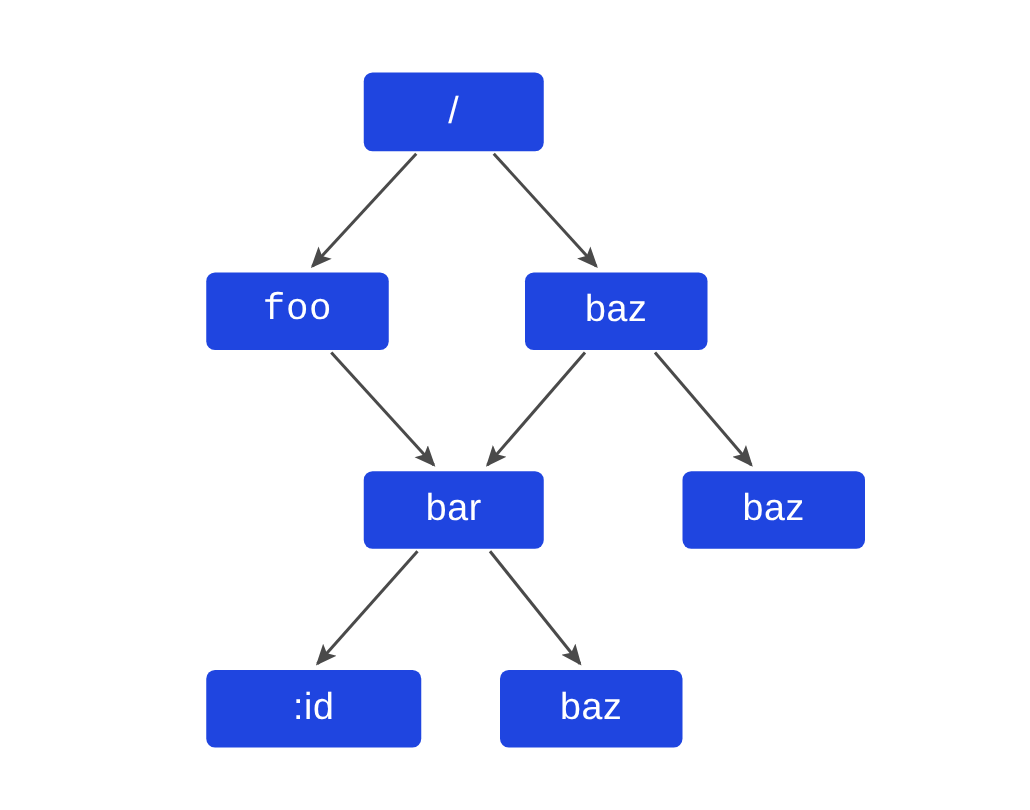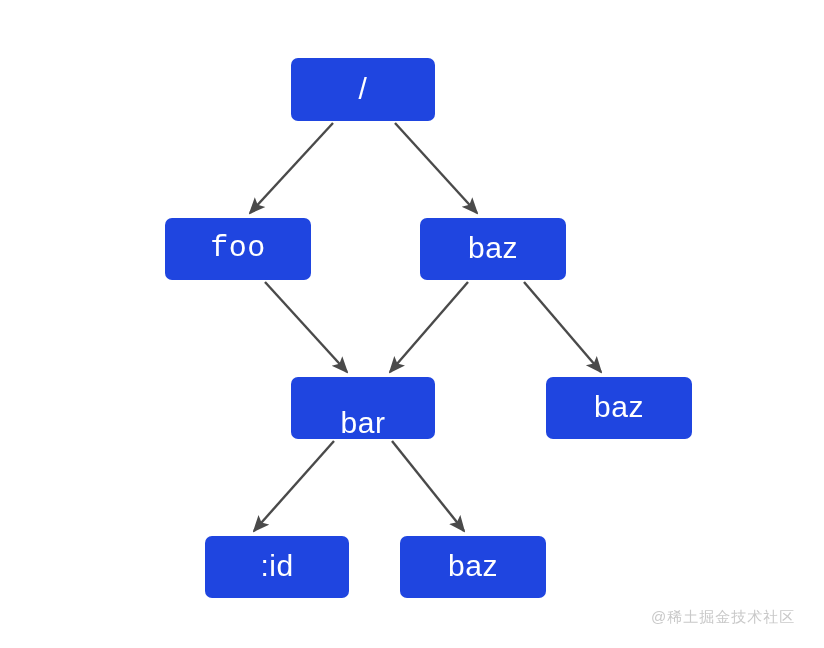--- a/index.html
+++ b/index.html
@@ -78,29 +78,28 @@
   <div id="nodes-layer">
       <div class="node" style="left: 291px; top: 58px; width: 144px; height: 63px; background: rgb(31, 69, 224); color: rgb(255, 255, 255);">
         <span class="node-label">/</span>
       </div>
       <div class="node" style="left: 165px; top: 218px; width: 146px; height: 62px; background: rgb(31, 69, 224); color: rgb(255, 255, 255); font-family: Liberation Mono, monospace;">
         <span class="node-label">foo</span>
       </div>
       <div class="node" style="left: 420px; top: 218px; width: 146px; height: 62px; background: rgb(31, 69, 224); color: rgb(255, 255, 255);">
         <span class="node-label">baz</span>
       </div>
-      <div class="node" style="left: 291px; top: 377px; width: 144px; height: 62px; background: rgb(31, 69, 224); color: rgb(255, 255, 255); align-items: flex-end;">
+      <div class="node" style="left: 291px; top: 377px; width: 144px; height: 62px; background: rgb(31, 69, 224); color: rgb(255, 255, 255);">
         <span class="node-label">bar</span>
       </div>
       <div class="node" style="left: 546px; top: 377px; width: 146px; height: 62px; background: rgb(31, 69, 224); color: rgb(255, 255, 255);">
         <span class="node-label">baz</span>
       </div>
-      <div class="node" style="left: 165px; top: 536px; width: 144px; height: 62px; background: rgb(31, 69, 224); color: rgb(255, 255, 255); margin-left: 40px;">
+      <div class="node" style="left: 165px; top: 536px; width: 172px; height: 62px; background: rgb(31, 69, 224); color: rgb(255, 255, 255);">
         <span class="node-label">:id</span>
       </div>
       <div class="node" style="left: 400px; top: 536px; width: 146px; height: 62px; background: rgb(31, 69, 224); color: rgb(255, 255, 255);">
         <span class="node-label">baz</span>
       </div>
     </div>
 
-  <div id="watermark" style="left: 651px; top: 608px; color: rgb(201, 201, 201);">@稀土掘金技术社区</div>
 
 </div>
 
 </body></html>

